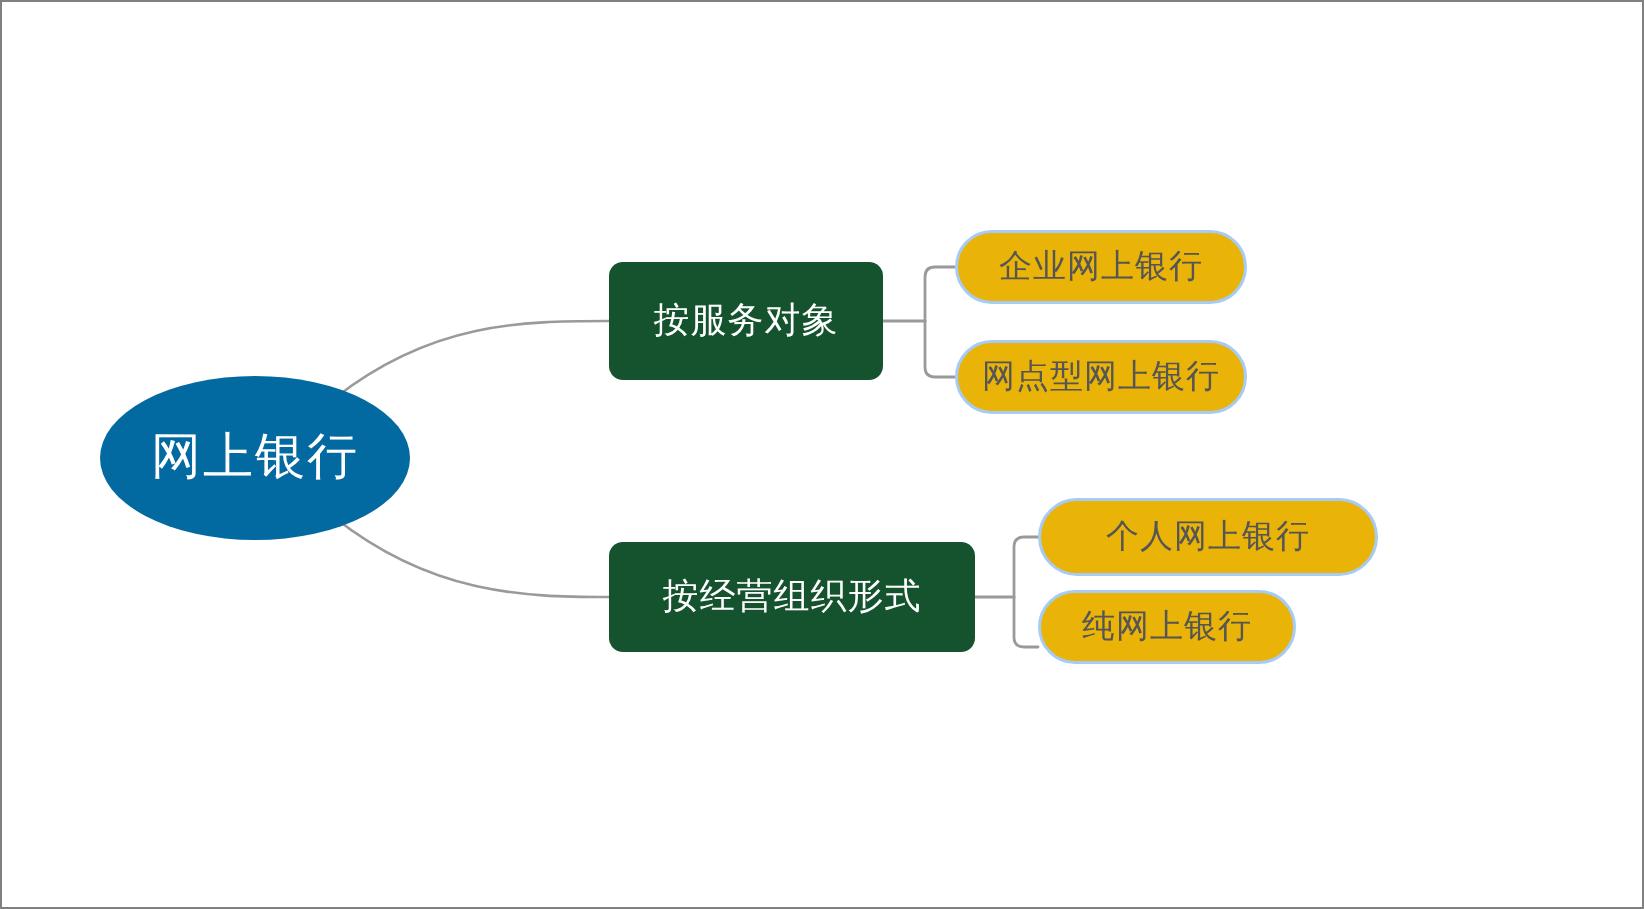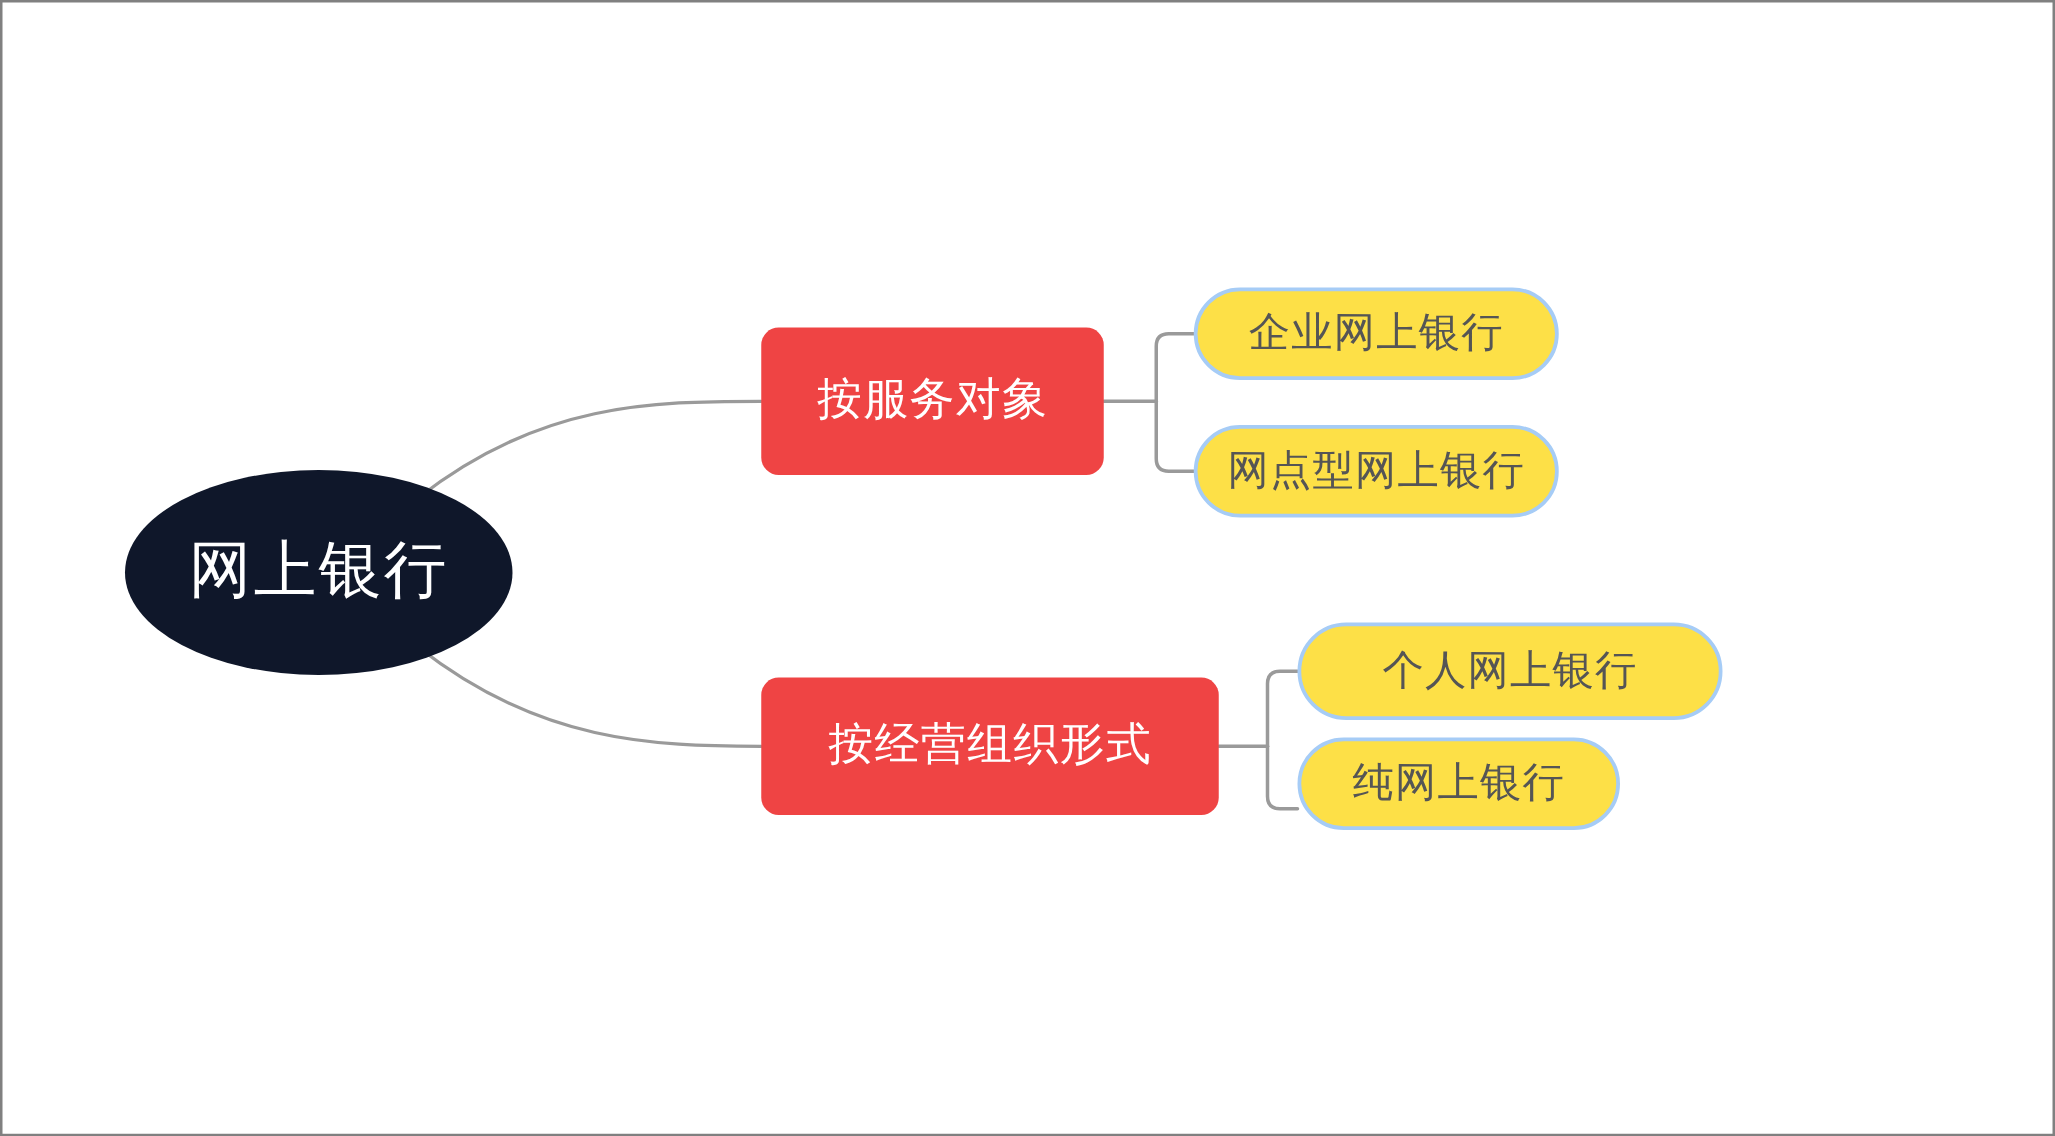--- a/index.html
+++ b/index.html
@@ -35,31 +35,31 @@
     justify-content: center;
     box-sizing: border-box;
     white-space: nowrap;
   }
   
   .node-root {
     left: 98px;
     top: 374px;
     width: 310px;
     height: 164px;
-    background: #0f172a;
+    background: #0369a1;
     border-radius: 50%;
     color: #ffffff;
     font-size: 50px;
     letter-spacing: 2px;
     line-height: 1;
     padding-bottom: 4px;
   }
   
   .node-branch {
-    background: #ef4444;
+    background: #14532d;
     border-radius: 14px;
     color: #ffffff;
     font-size: 36px;
     letter-spacing: 1px;
     line-height: 1;
     padding-bottom: 3px;
   }
   .branch-a {
     left: 607px;
     top: 260px;
@@ -67,21 +67,21 @@
     height: 118px;
   }
   .branch-b {
     left: 607px;
     top: 540px;
     width: 366px;
     height: 110px;
   }
   
   .node-leaf {
-    background: #fde047;
+    background: #eab308;
     border: 3px solid #A6CCF6;
     border-radius: 999px;
     color: #555555;
     font-size: 33px;
     letter-spacing: 1px;
     line-height: 1;
     padding-bottom: 3px;
   }
   .leaf-1 {
     left: 953px;

